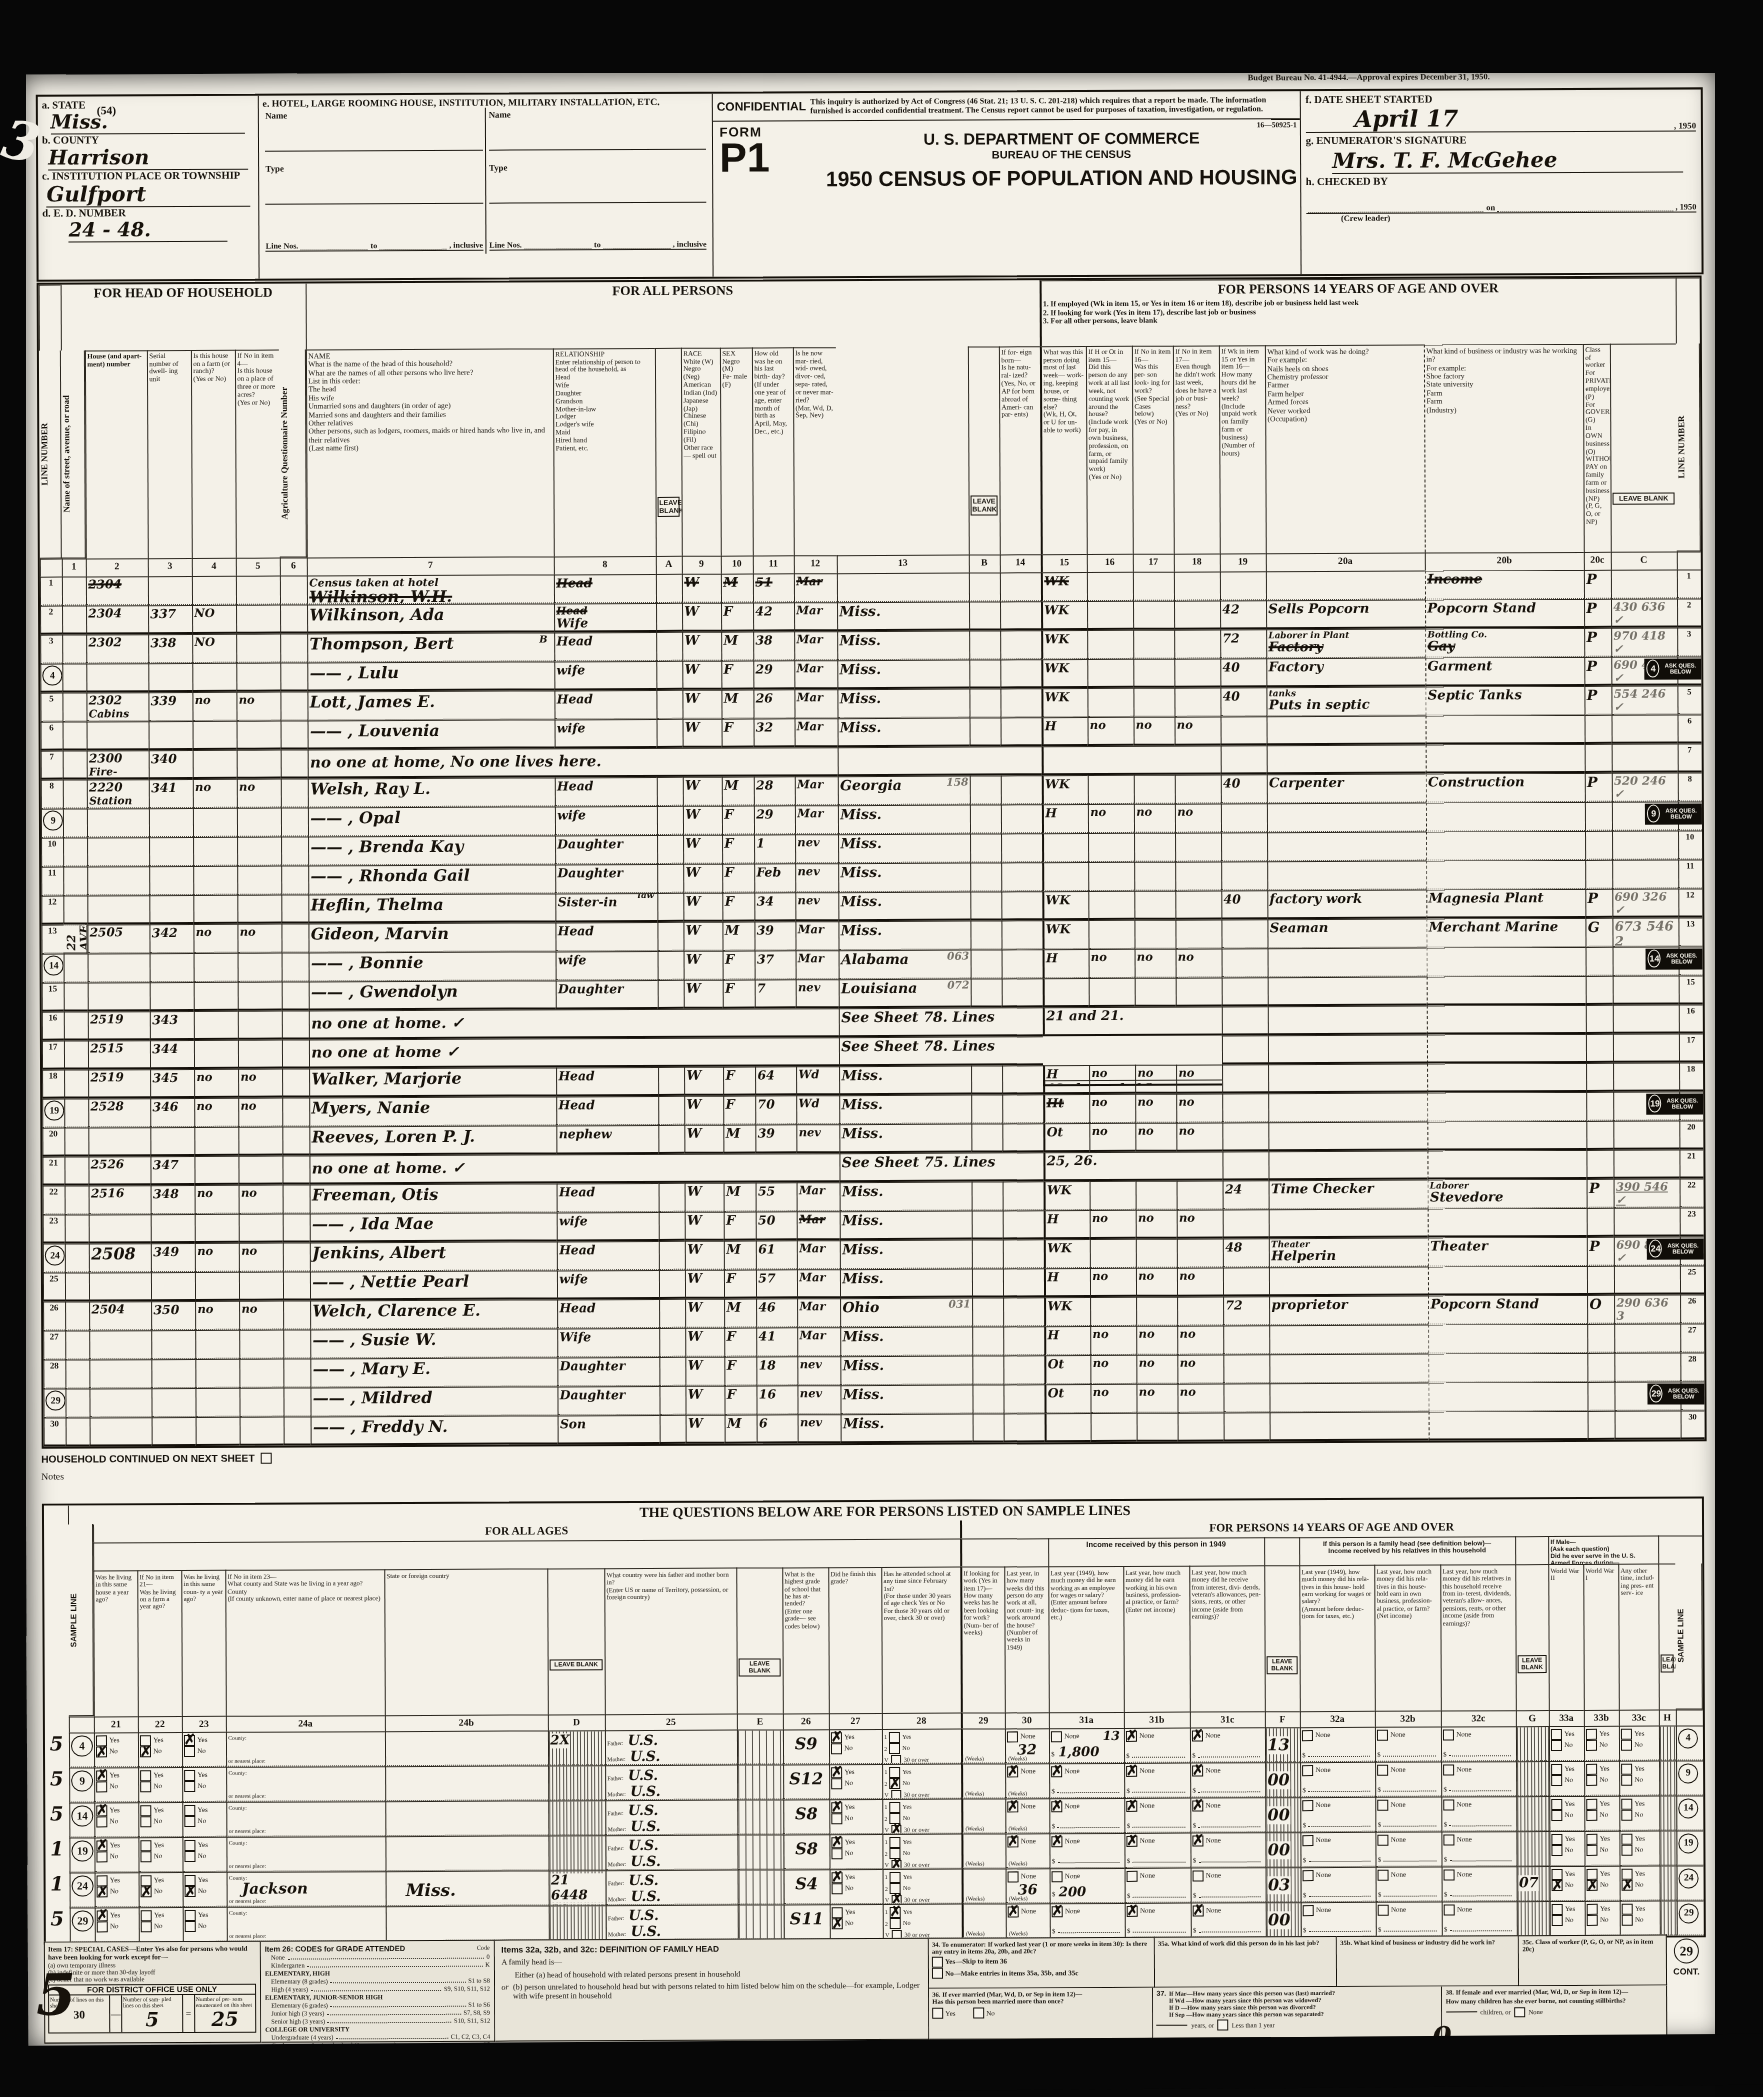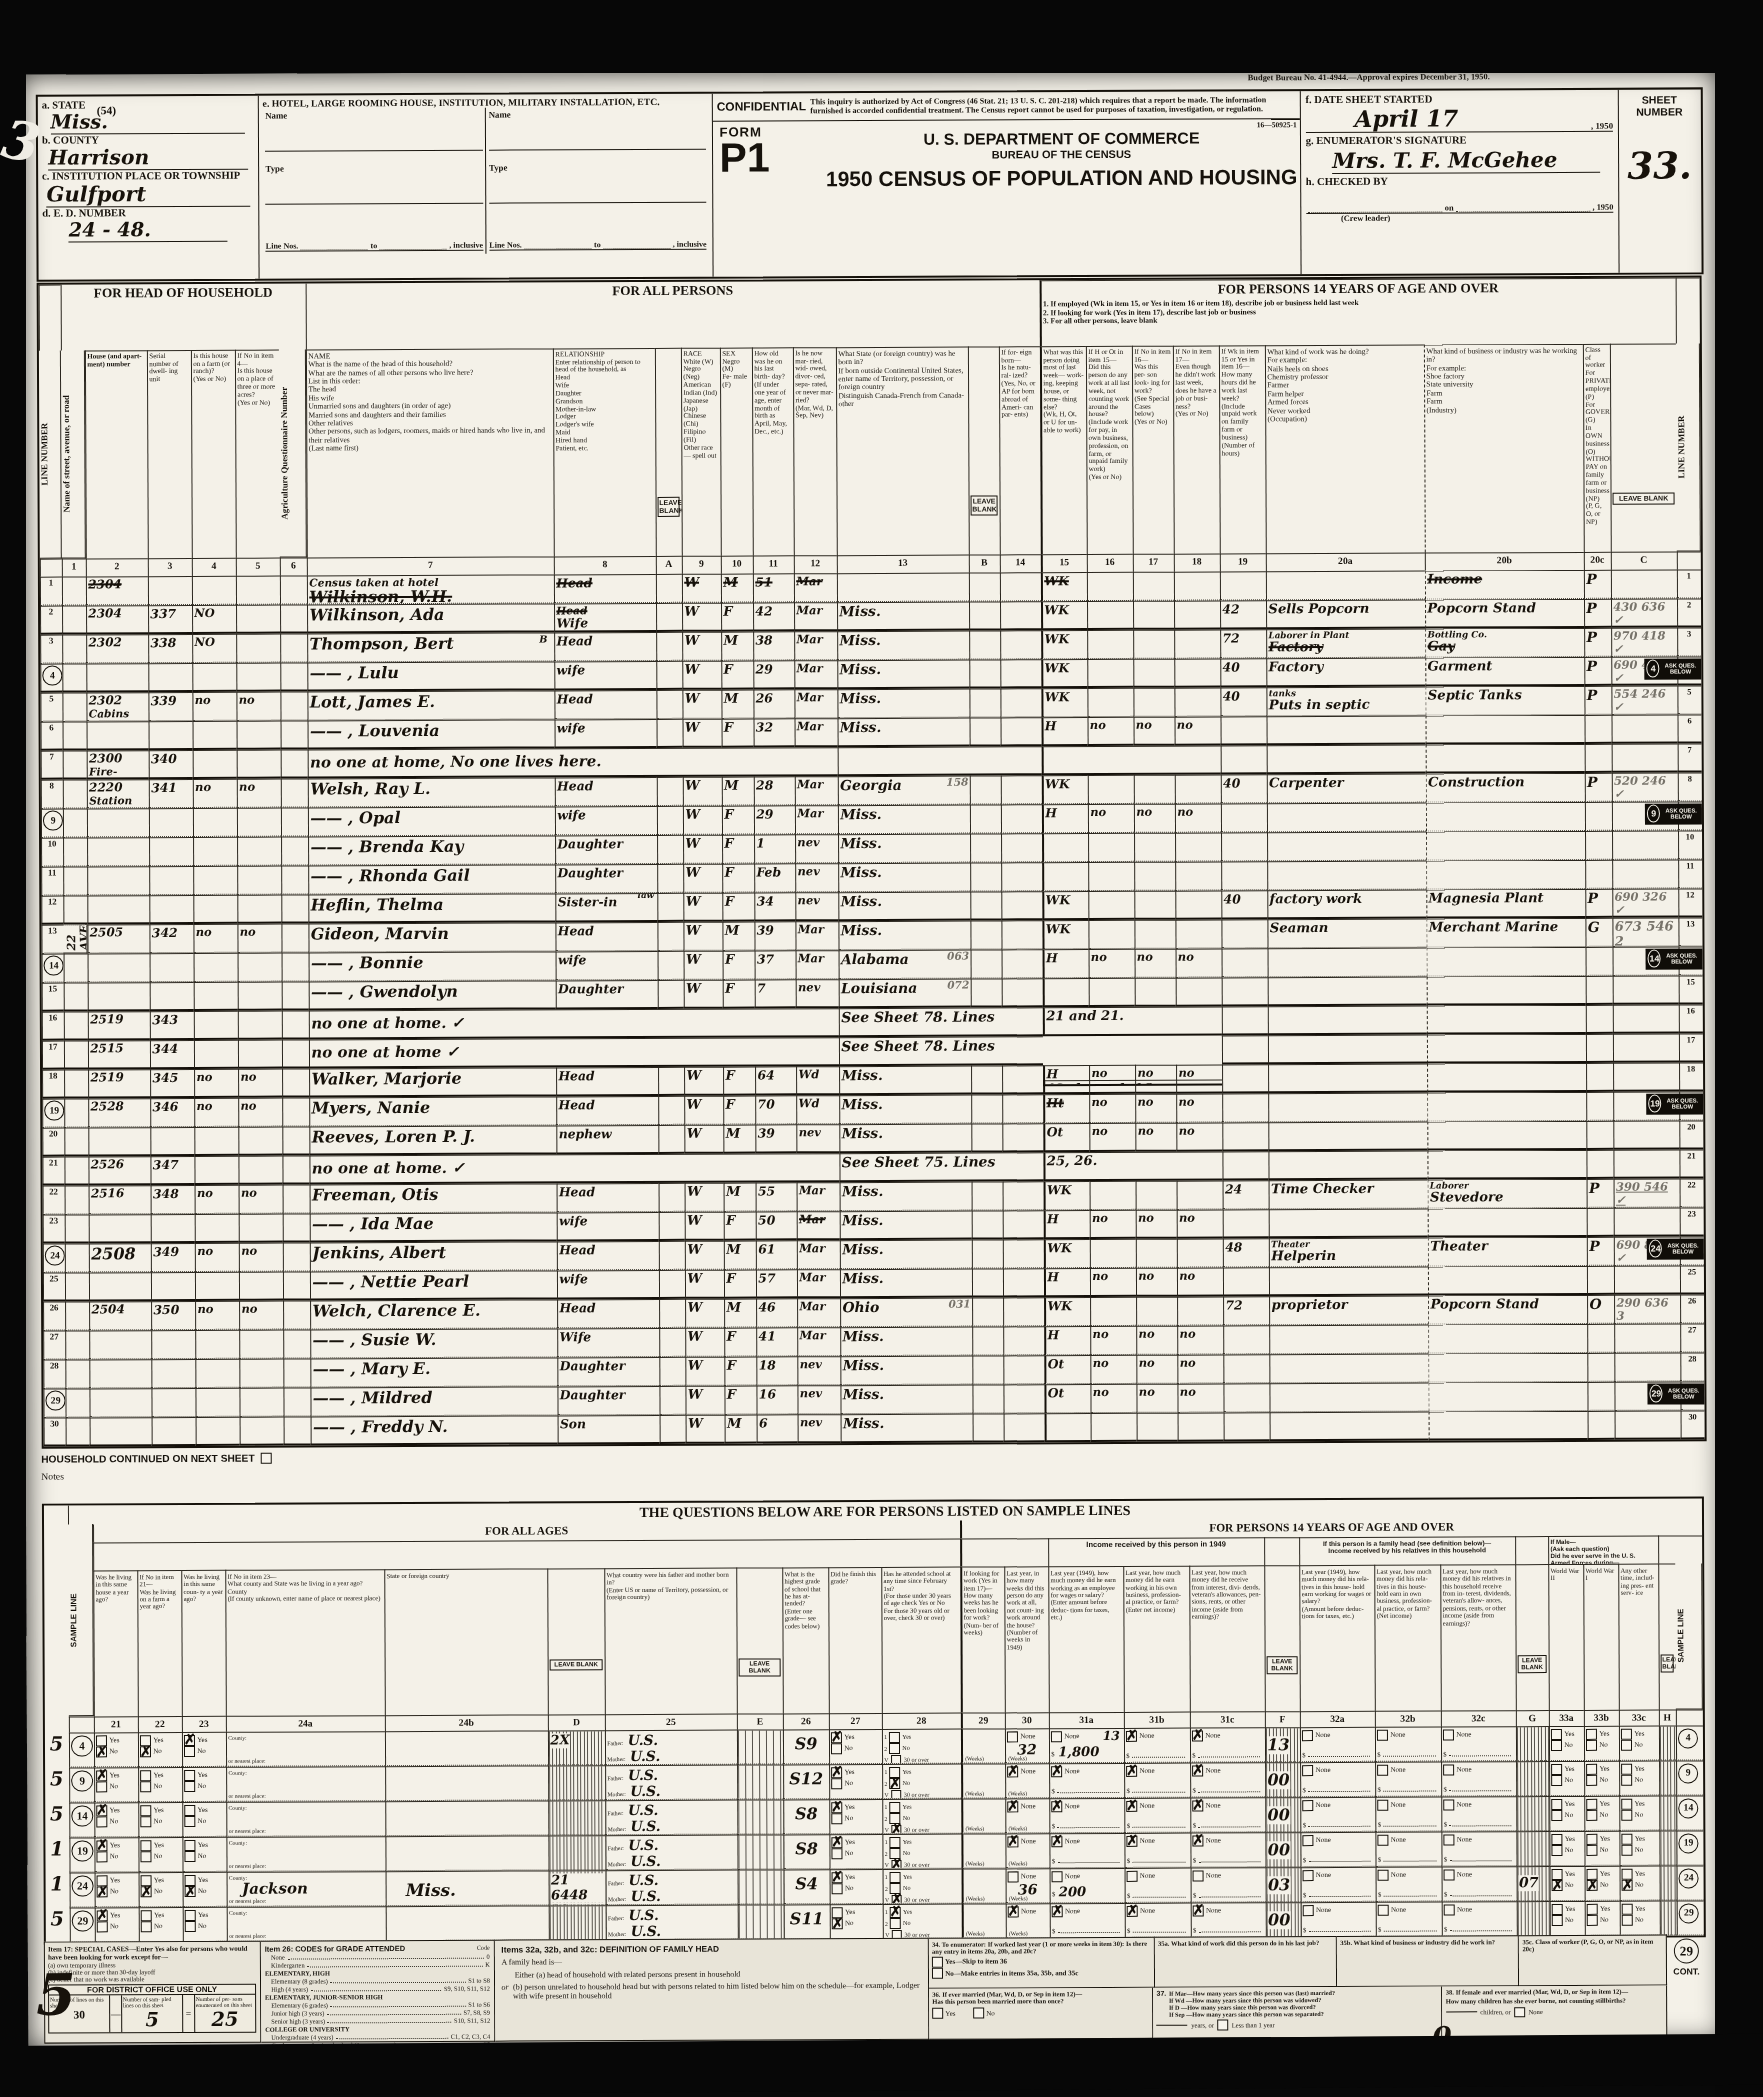--- a/index.html
+++ b/index.html
@@ -127,24 +127,20 @@
           <div class="hw rule" style="font-size:21px;margin:1.8px 13.2px 0 26.5px;">Mrs. T. F. McGehee</div>
           <div class="fieldlab" style="margin-top:1.8px;">h. CHECKED BY</div>
           <div class="rule" style="display:flex;align-items:flex-end;margin-top:17.7px;">
             <span class="dotfill"></span>
             <span style="font-weight:bold;font-size:8.4px;">on</span>
             <span class="dotfill"></span>
             <span style="font-weight:bold;font-size:8.4px;">, 1950</span>
           </div>
           <div style="font-weight:bold;font-size:8.4px;margin-left:35px;">(Crew leader)</div>
         </div>
-        <div style="width:82px;border-left:1.8px solid #15110a;text-align:center;padding-top:3.5px;">
-          <div class="sb" style="font-size:10.6px;white-space:pre-line;">SHEET NUMBER</div>
-          <div class="hw" style="font-size:37px;margin-top:26.5px;">33.</div>
-        </div>
       </div>
     </div>
 
     <div id="mainGrid" style="grid-template-columns: 22px 24px 62px 44px 44px 44px 27px 247px 102px 26px 39px 32px 41px 43px 132px 31px 41px 46px 46px 41px 46px 46px 159px 159px 27px 66px 24px; grid-template-rows: 66px 208px 17.7px repeat(30, 29px);">
         <div class="cell" style="grid-area: 1 / 1 / span 1 / span 1;"></div>
         <div class="cell band" style="grid-area: 1 / 2 / span 1 / span 6;">FOR HEAD OF HOUSEHOLD</div>
         <div class="cell band" style="grid-area: 1 / 8 / span 1 / span 10;">FOR ALL PERSONS</div>
         <div class="cell" style="grid-area: 1 / 18 / span 1 / span 9; border-left: 2.6px solid rgb(21, 17, 10);">
           <div class="sb" style="font-size: 13.2px; text-align: center; font-family: &quot;Liberation Serif&quot;, serif; font-weight: bold;">FOR PERSONS 14 YEARS OF AGE AND OVER</div>
           <div class="pre" style="font-size: 7.5px; font-weight: bold; margin-top: 2.6px;">1. If employed (Wk in item 15, or Yes in item 16 or item 18), describe job or business held last week
@@ -194,23 +190,20 @@
 Chinese (Chi)
 Filipino (Fil)
 Other race— spell out</div>
         <div class="cell hcell pre" style="grid-area: 2 / 12 / span 1 / span 1;">SEX
 Negro (M)
 Fe- male (F)</div>
         <div class="cell hcell pre" style="grid-area: 2 / 13 / span 1 / span 1;">How old was he on his last birth- day?
 (If under one year of age, enter month of birth as April, May, Dec., etc.)</div>
         <div class="cell hcell pre" style="grid-area: 2 / 14 / span 1 / span 1;">Is he now mar- ried, wid- owed, divor- ced, sepa- rated, or never mar- ried?
 (Mar, Wd, D, Sep, Nev)</div>
-        <div class="cell hcell pre" style="grid-area: 2 / 15 / span 1 / span 1; font-size: 7.5px;">What State (or foreign country) was he born in?
-If born outside Continental United States, enter name of Territory, possession, or foreign country
-Distinguish Canada-French from Canada-other</div>
         <div class="cell hcell pre" style="grid-area: 2 / 16 / span 1 / span 1;"><div class="sb" style="border: 1.3px solid rgb(21, 17, 10); font-size: 7px; text-align: center; margin-top: 146px; padding: 1.3px 0.4px;">LEAVE BLANK</div></div>
         <div class="cell hcell pre" style="grid-area: 2 / 17 / span 1 / span 1;">If for- eign born—
 Is he natu- ral- ized?
 (Yes, No, or AP for born abroad of Ameri- can par- ents)</div>
         <div class="cell hcell pre" style="grid-area: 2 / 18 / span 1 / span 1; border-left: 2.6px solid rgb(21, 17, 10);">What was this person doing most of last week— work- ing, keeping house, or some- thing else?
 (Wk, H, Ot, or U for un- able to work)</div>
         <div class="cell hcell pre" style="grid-area: 2 / 19 / span 1 / span 1;">If H or Ot in item 15—
 Did this person do any work at all last week, not counting work around the house?
 (Include work for pay, in own business, profession, on farm, or unpaid family work)
 (Yes or No)</div>

